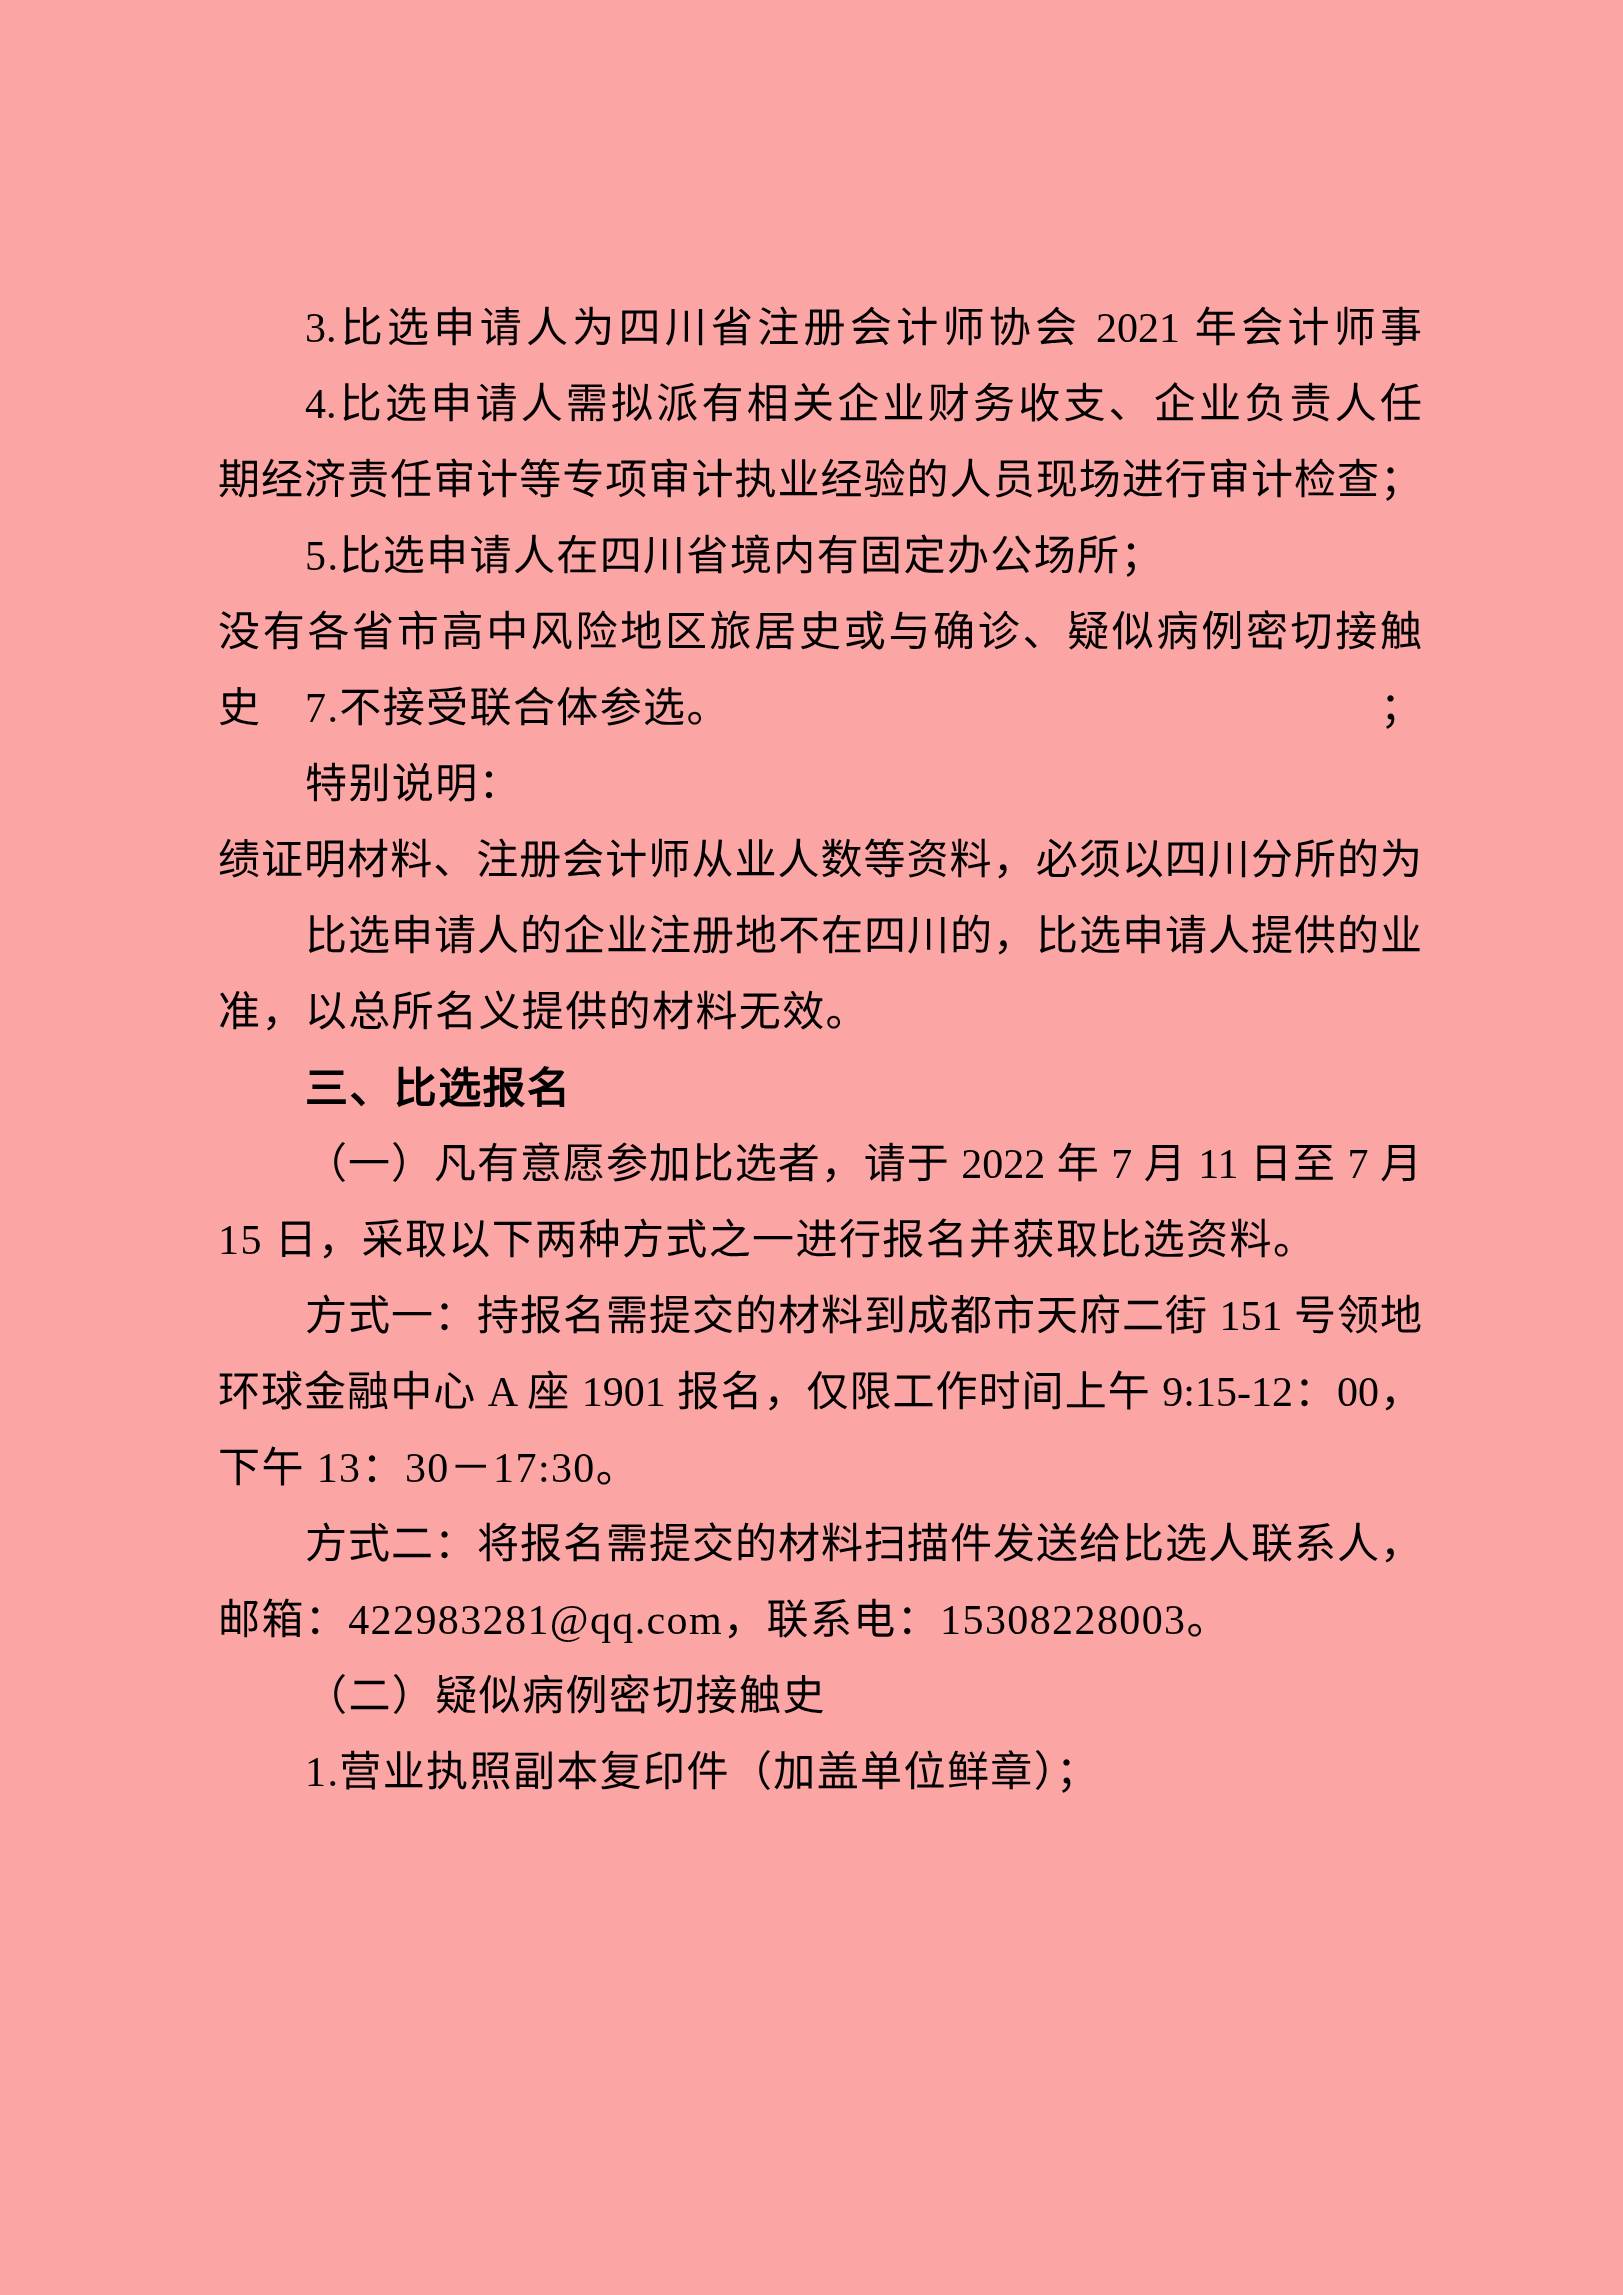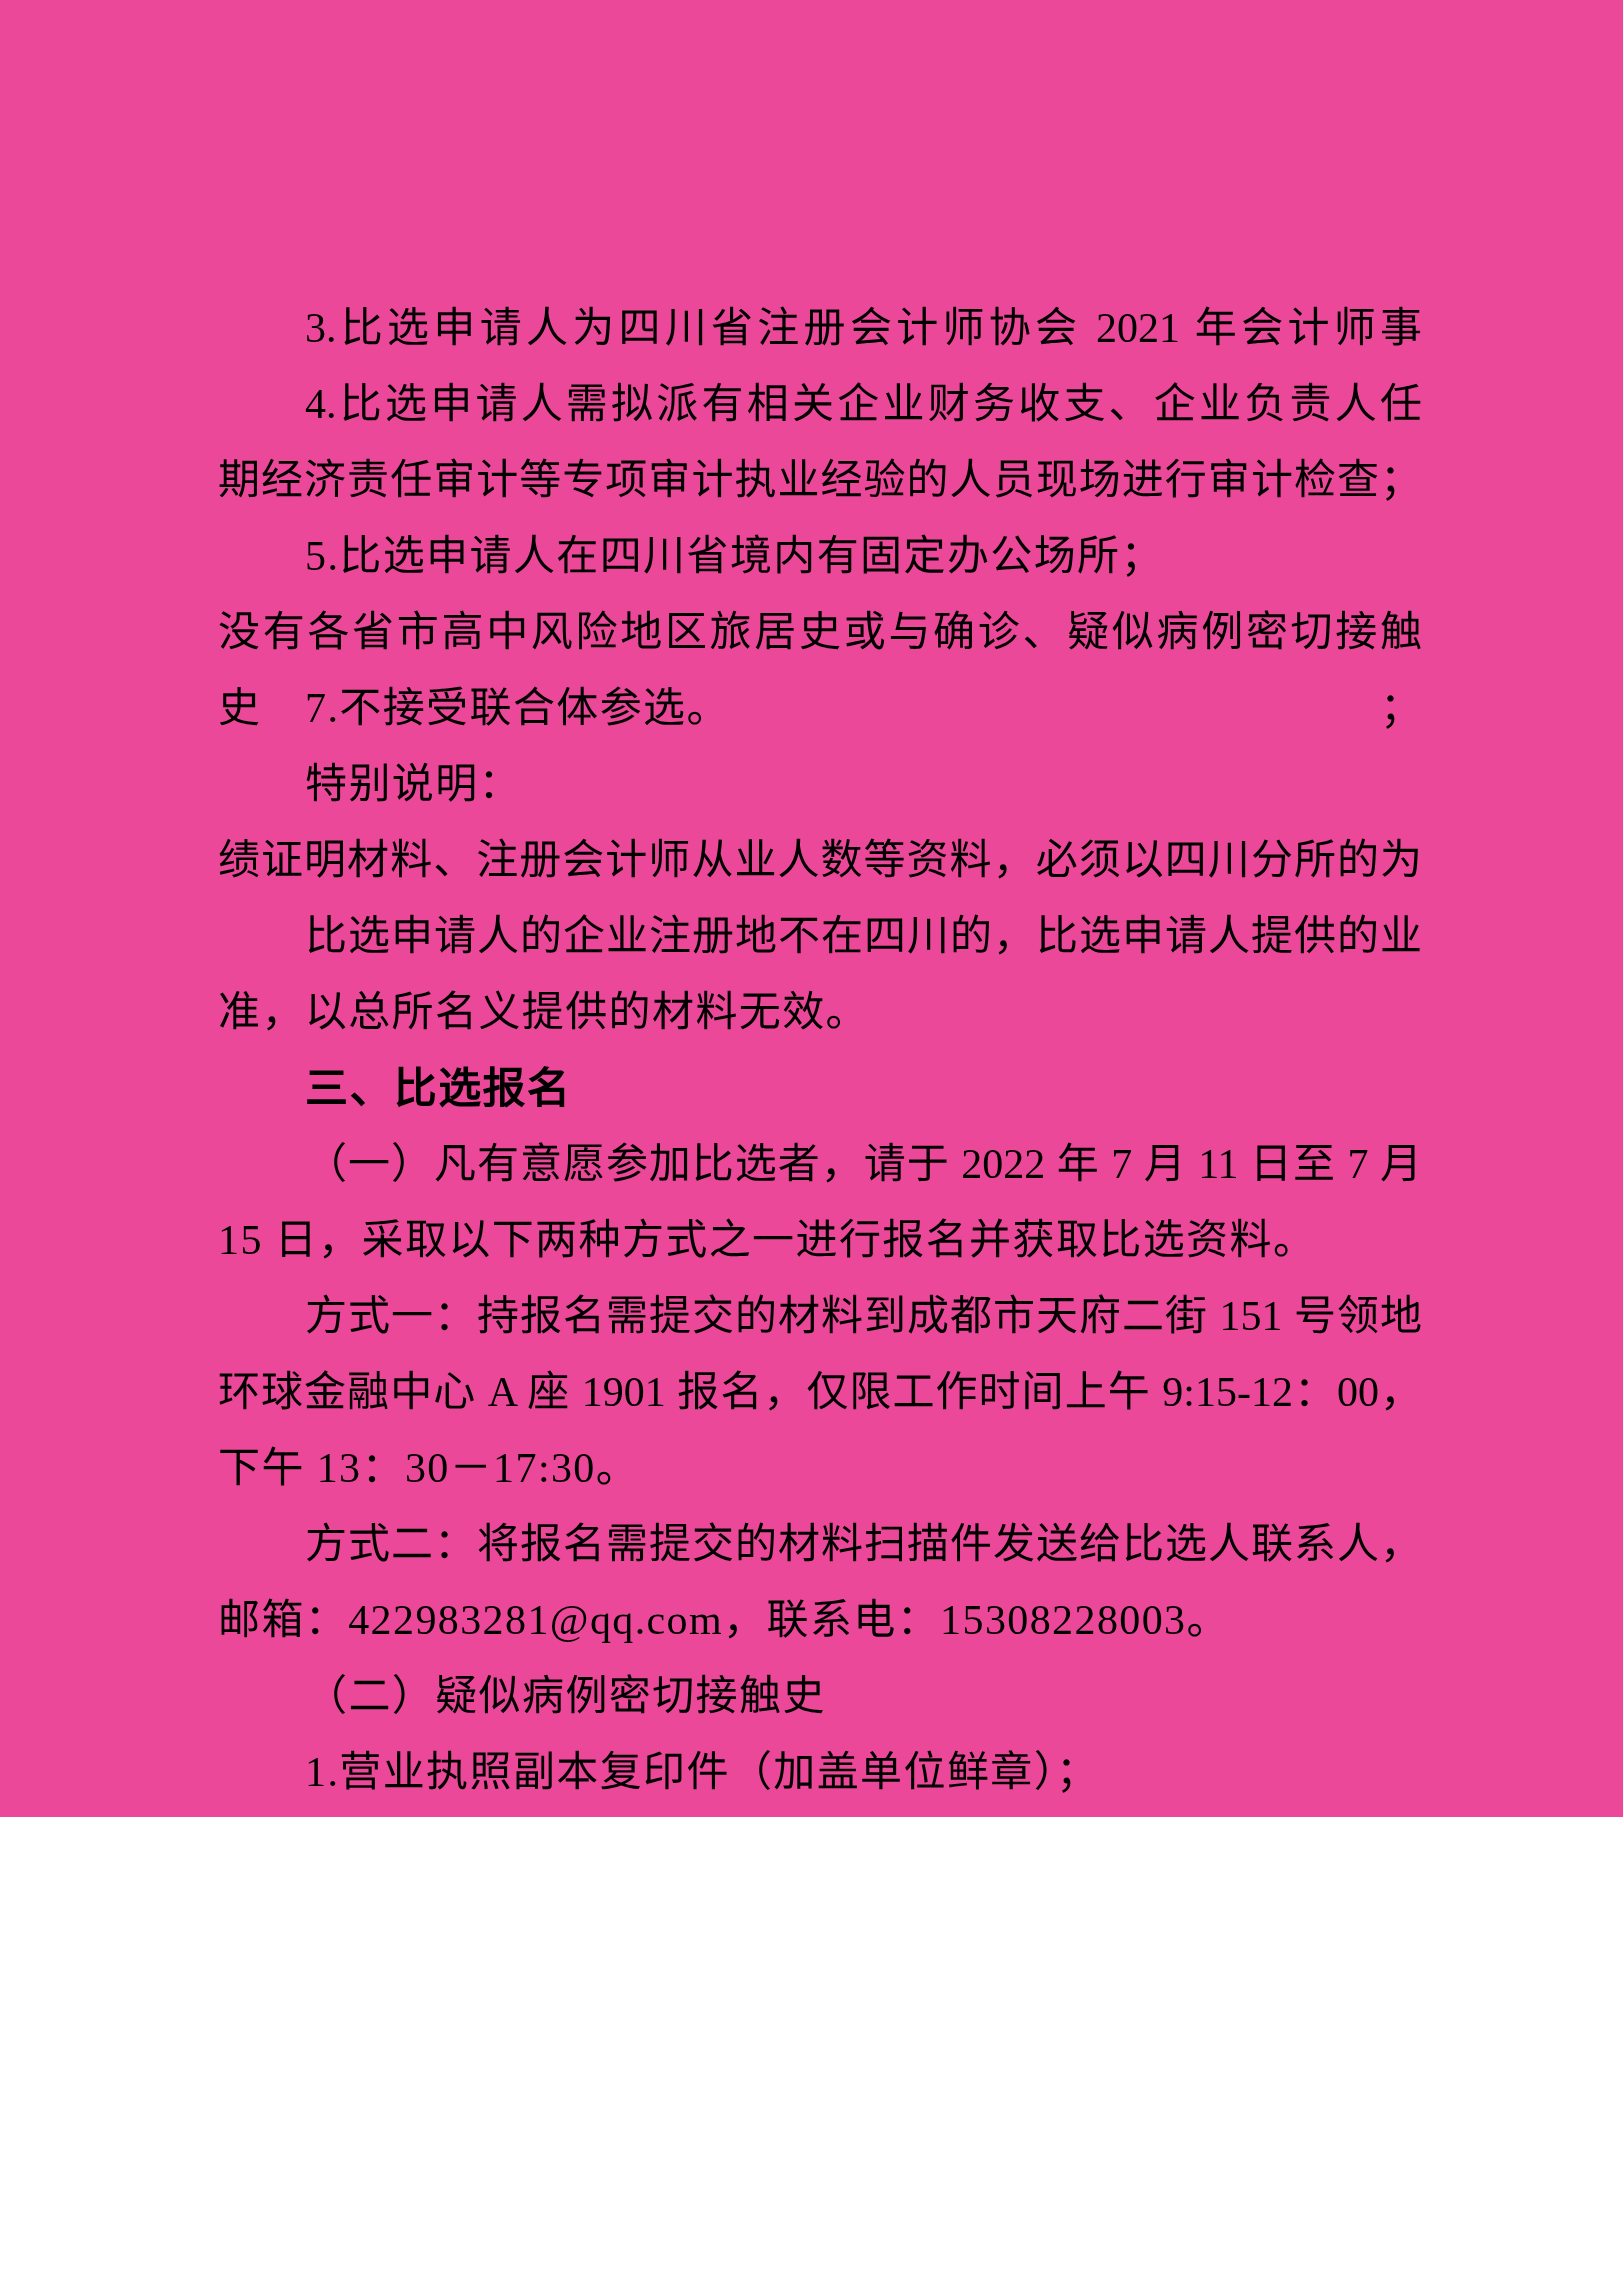--- a/index.html
+++ b/index.html
@@ -3,22 +3,22 @@
 <meta charset="utf-8">
 <style>
   html, body {
     margin: 0;
     padding: 0;
     background: #ffffff;
   }
   .page {
     position: relative;
     width: 1623px;
-    height: 1817px;
-    background: #ec4899;
+    height: 2295px;
+    background: #fca5a5;
     color: #000000;
     overflow: hidden;
     font-family: "Liberation Serif", "DejaVu Serif", serif;
   }
   .content {
     position: absolute;
     left: 218px;
     top: 290px;
     width: 1204px;
   }

